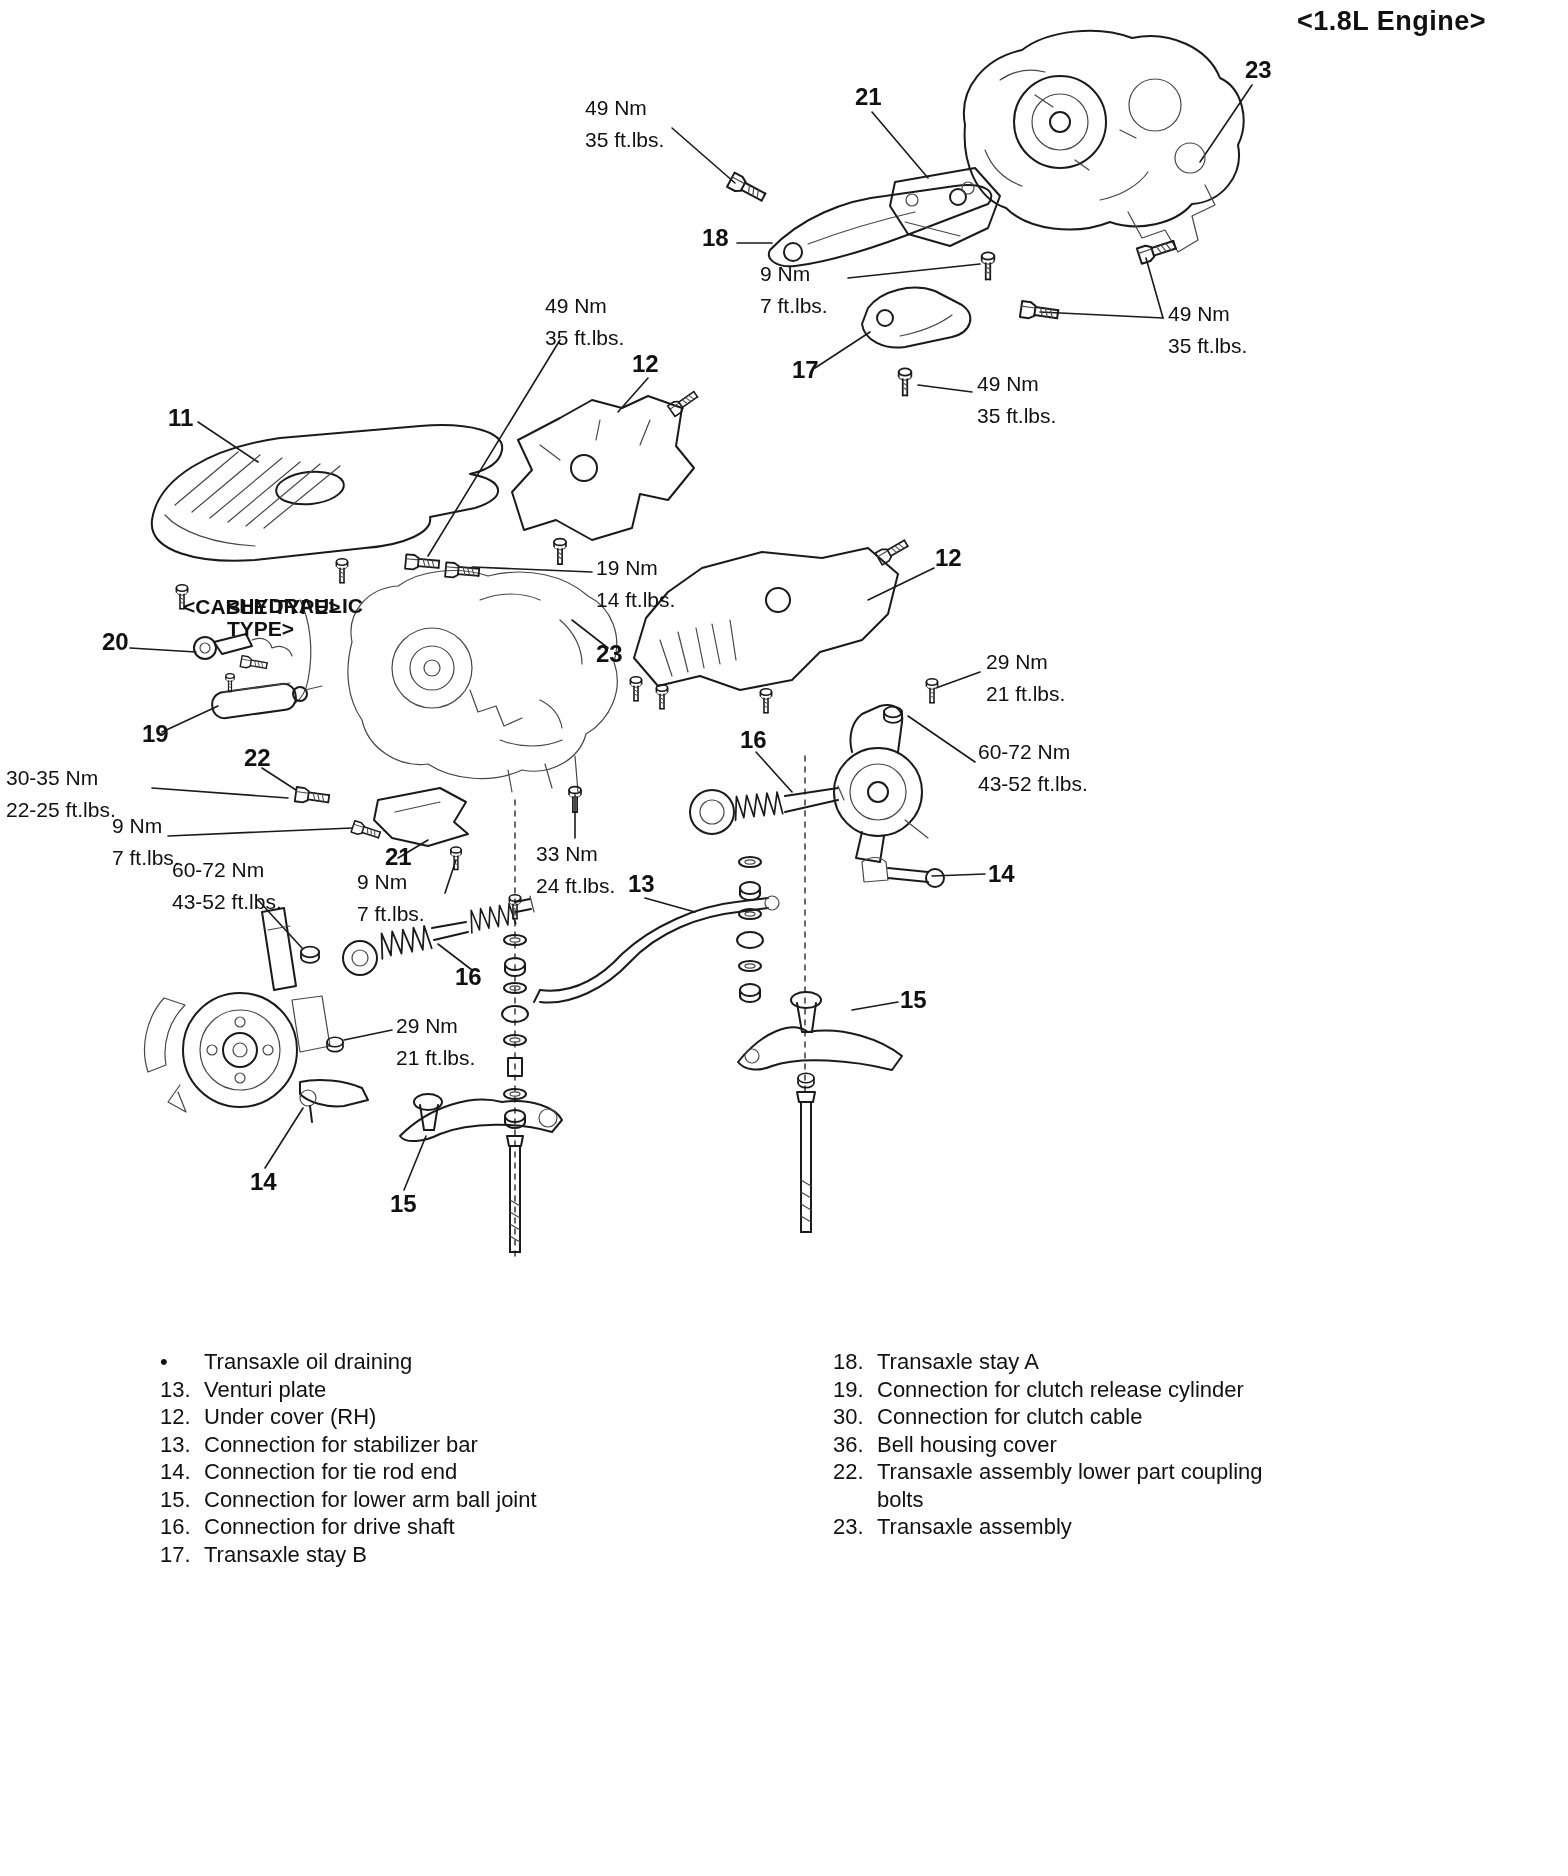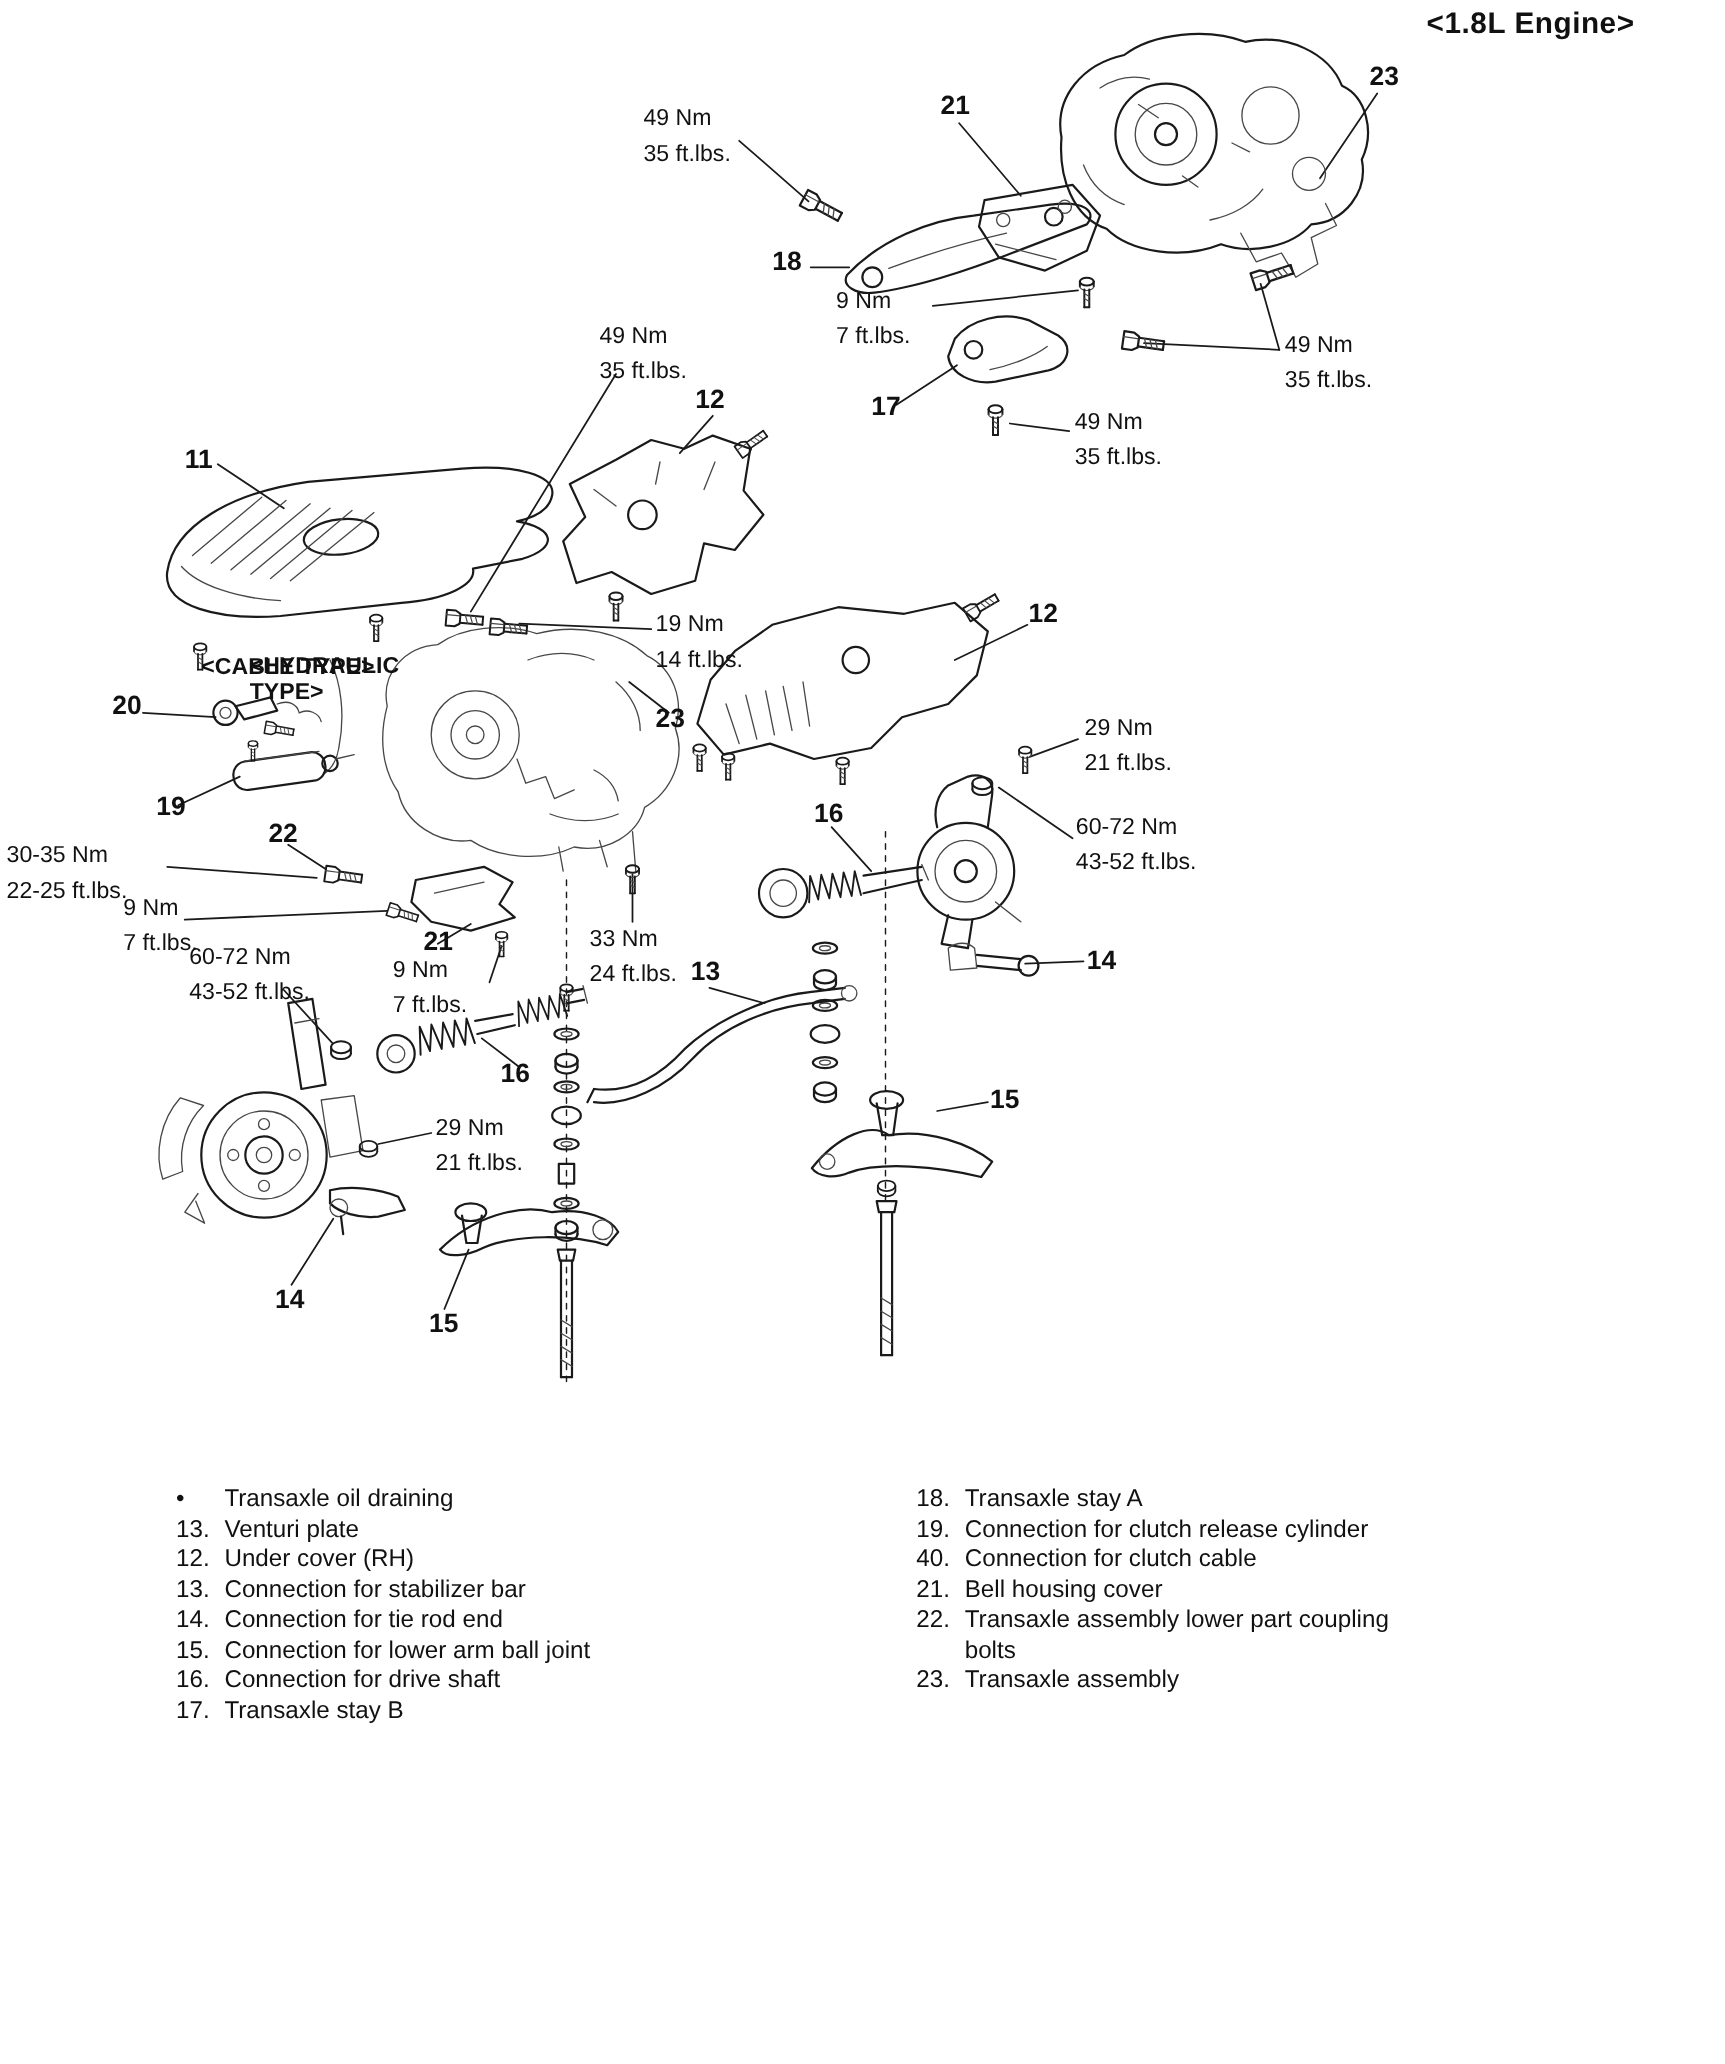--- a/index.html
+++ b/index.html
@@ -457,25 +457,25 @@
   <div class="legend-col" style="left:833px;top:1348px;width:462px">
     <div class="legend-item">
         <span class="num">18.</span>
         <span class="txt">Transaxle stay A</span>
       </div>
     <div class="legend-item">
         <span class="num">19.</span>
         <span class="txt">Connection for clutch release cylinder</span>
       </div>
     <div class="legend-item">
-        <span class="num">40.</span>
+        <span class="num">30.</span>
         <span class="txt">Connection for clutch cable</span>
       </div>
     <div class="legend-item">
-        <span class="num">21.</span>
+        <span class="num">36.</span>
         <span class="txt">Bell housing cover</span>
       </div>
     <div class="legend-item">
         <span class="num">22.</span>
         <span class="txt">Transaxle assembly lower part coupling bolts</span>
       </div>
     <div class="legend-item">
         <span class="num">23.</span>
         <span class="txt">Transaxle assembly</span>
       </div>

